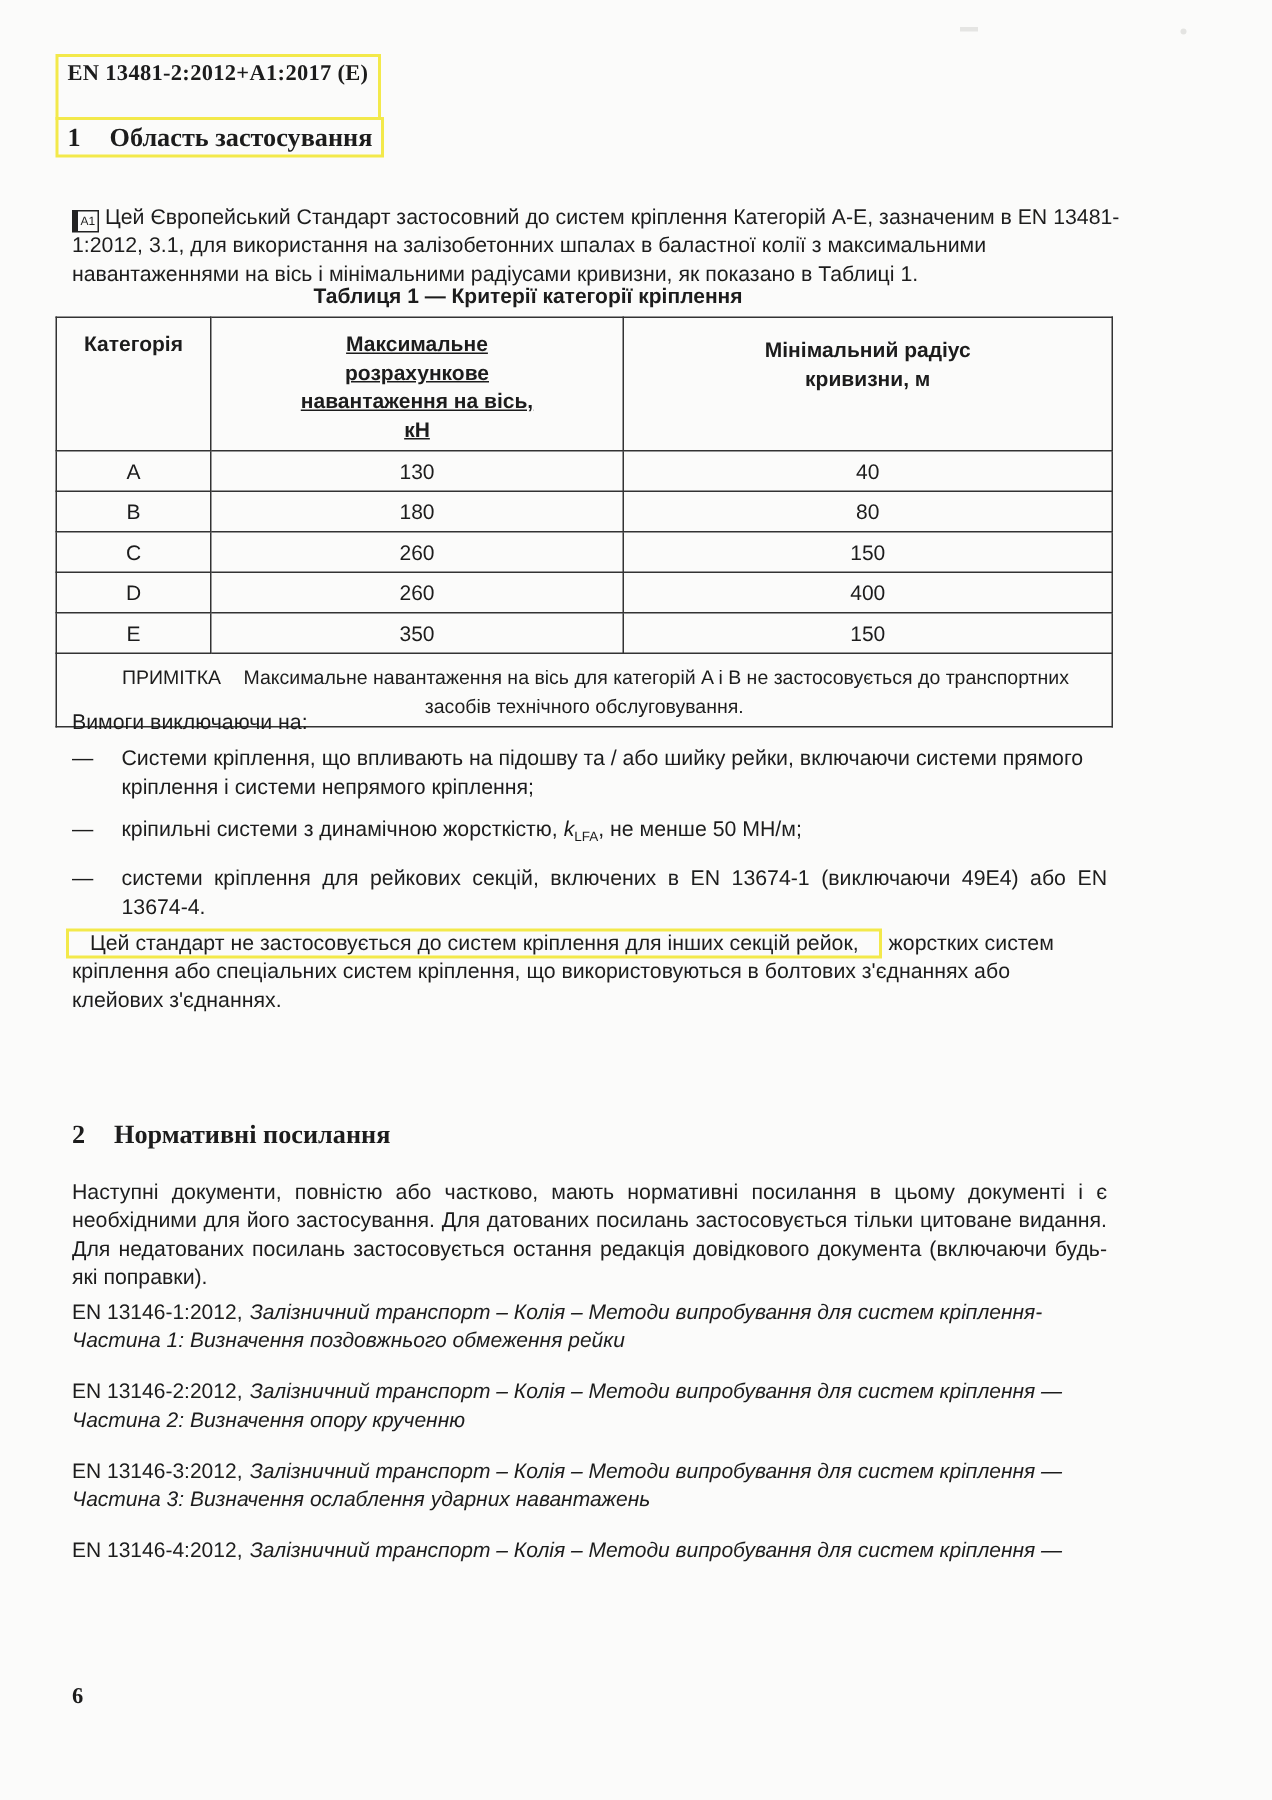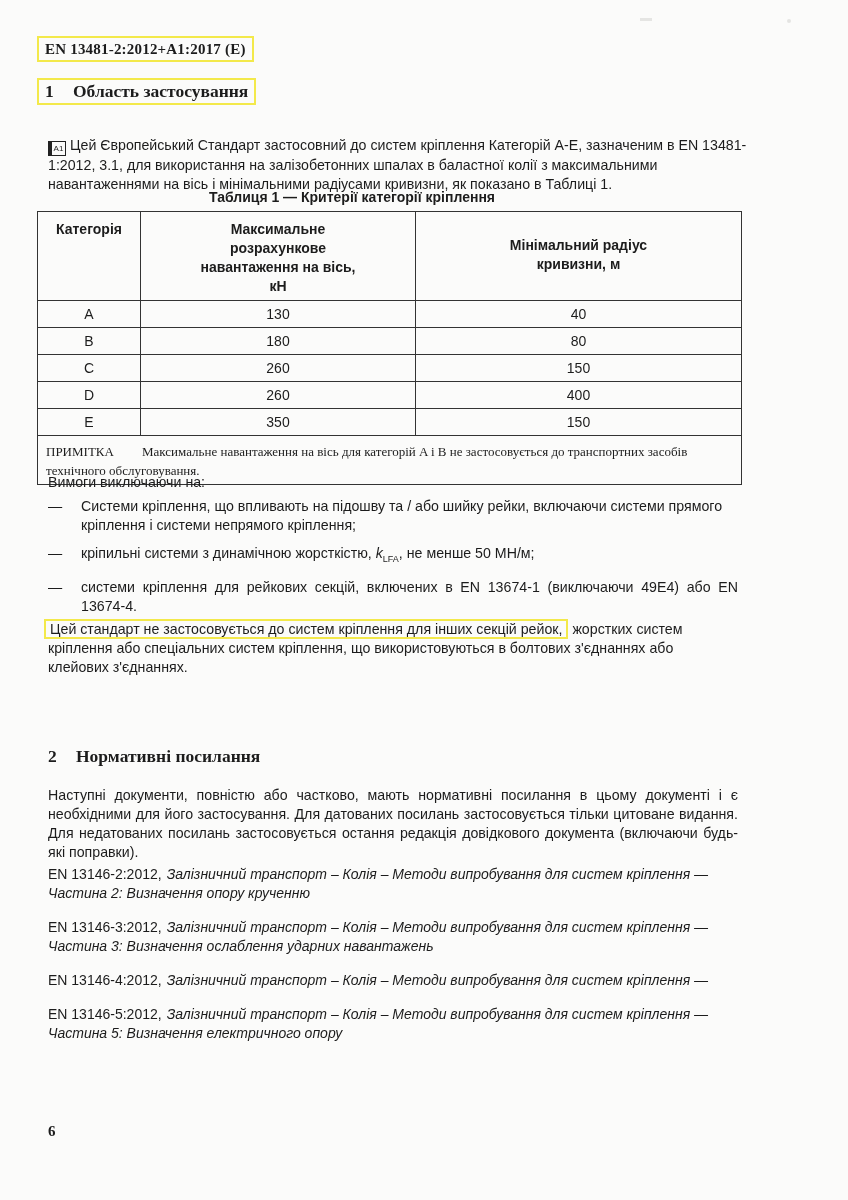--- a/index.html
+++ b/index.html
@@ -3,21 +3,21 @@
   <meta charset="utf-8">
   <style>
     html, body { margin: 0; padding: 0; }
     body {
       width: 848px; height: 1200px; background: #fbfbfa; position: relative; overflow: hidden;
       font-family: "Liberation Serif", "DejaVu Serif", serif; color: #1c1c1c;
     }
     .page { position: absolute; left: 0; top: 0; width: 848px; height: 1200px; }
     .hl { border: 2px solid #f3e94a; }
     .std-id {
-      position: absolute; left: 37px; top: 36px; padding: 3px 6px 2px 6px;
+      position: absolute; left: 37px; top: 36px; padding: 3px 6px 20px 6px;
       font-weight: bold; font-size: 15px; letter-spacing: 0.2px; white-space: nowrap;
     }
     .h1 {
       position: absolute; left: 37px; top: 78px; padding: 1px 6px 1px 6px;
       font-weight: bold; font-size: 17.5px; white-space: nowrap;
     }
     .h1 .num { display: inline-block; width: 28px; }
     .h2 {
       position: absolute; left: 48px; top: 746px;
       font-weight: bold; font-size: 17.5px; white-space: nowrap;
@@ -41,30 +41,30 @@
       font-weight: bold; font-size: 14px; font-family: "Liberation Sans", sans-serif;
     }
     table.crit {
       position: absolute; left: 37px; top: 211px; width: 705px; border-collapse: collapse;
       font-family: "Liberation Sans", sans-serif; font-size: 14px;
     }
     table.crit td, table.crit th { border: 1.5px solid #333; text-align: center; }
     table.crit th { font-weight: bold; vertical-align: top; padding: 8px 4px 4px 4px; line-height: 19px; height: 60px; }
     table.crit td { height: 26px; padding: 0; }
     table.crit th.c1 { width: 94px; }
-    table.crit th.c2 { width: 266px; }
-    table.crit td.note { text-align: left; padding: 6px 8px 4px 8px; font-size: 13px; line-height: 19px; height: auto; font-family: Liberation Serif, serif; }
+    table.crit th.c2 { width: 266px; text-decoration: underline; }
+    table.crit td.note { text-align: center; padding: 6px 8px 4px 8px; font-size: 13px; line-height: 19px; height: auto; }
     .note-label { display: inline-block; width: 96px; }
     .intro { position: absolute; left: 48px; top: 474px; font-size: 14.2px; font-family: "Liberation Sans", sans-serif; }
     .bullets { position: absolute; left: 48px; top: 497px; width: 690px; font-family: "Liberation Sans", sans-serif; font-size: 14.2px; line-height: 19px; }
     .bullet { position: relative; padding-left: 33px; margin-bottom: 9px; }
     .bullet .dash { position: absolute; left: 0; top: 0; }
     .kidx { font-style: italic; }
     .kidx sub { font-style: normal; font-size: 9px; }
-    .hl-inline { border: 2px solid #f3e94a; padding: 0 4px; margin-left: -4px; }
+    .hl-inline { border: 2px solid #f3e94a; padding: 0 14px; margin-left: -4px; }
     .refs { position: absolute; left: 48px; top: 865px; width: 710px; font-family: "Liberation Sans", sans-serif; font-size: 14px; line-height: 19px; }
     .ref { margin-bottom: 15px; }
     .ref .t { font-style: italic; }
     .page-num { position: absolute; left: 48px; top: 1123px; font-weight: bold; font-size: 15px; }
     .scan-mark { position: absolute; left: 640px; top: 18px; width: 12px; height: 3px; background: #e5e5e3; }
     .scan-mark2 { position: absolute; left: 787px; top: 19px; width: 4px; height: 4px; background: #e4e4e2; border-radius: 2px; }
   </style>
 </head>
 <body>
 
@@ -85,21 +85,21 @@
   <div class="table-caption">Таблиця 1 — Критерії категорії кріплення</div>
 
   <table class="crit">
     <thead>
       <tr>
         <th class="c1">Категорія</th>
         <th class="c2">
             <div style="width:170px;margin:0 auto;">Максимальне розрахункове навантаження на вісь, кН</div>
           </th>
         <th class="c3">
-            <div style="width:170px;margin:16px auto;">Мінімальний радіус кривизни, м</div>
+            <div style="width:170px;margin:4px auto;">Мінімальний радіус кривизни, м</div>
           </th>
       </tr>
     </thead>
     <tbody id="table-body">
         <tr>
           <td>A</td>
           <td>130</td>
           <td>40</td>
         </tr>
         <tr>
@@ -154,20 +154,20 @@
   </div>
 
 
   <div class="h2">
     <span class="num">2</span><span>Нормативні посилання</span>
   </div>
 
   <div class="para justify" style="top:786px; font-family:'Liberation Sans', sans-serif; width:690px;">Наступні документи, повністю або частково, мають нормативні посилання в цьому документі і є необхідними для його застосування. Для датованих посилань застосовується тільки цитоване видання. Для недатованих посилань застосовується остання редакція довідкового документа (включаючи будь-які поправки).</div>
 
   <div class="refs" id="refs">
+      <div class="ref"><span>EN 13146-1:2012,</span><span class="t" style="margin-left: 5px;">Залізничний транспорт – Колія – Методи випробування для систем кріплення-</span><br><span class="t">Частина 1: Визначення поздовжнього обмеження рейки</span></div>
       <div class="ref"><span>EN 13146-2:2012,</span><span class="t" style="margin-left: 5px;">Залізничний транспорт – Колія – Методи випробування для систем кріплення —</span><br><span class="t">Частина 2:  Визначення опору крученню</span></div>
       <div class="ref"><span>EN 13146-3:2012,</span><span class="t" style="margin-left: 5px;">Залізничний транспорт – Колія – Методи випробування для систем кріплення —</span><br><span class="t">Частина 3:  Визначення ослаблення ударних навантажень</span></div>
       <div class="ref"><span>EN 13146-4:2012,</span><span class="t" style="margin-left: 5px;">Залізничний транспорт – Колія – Методи випробування для систем кріплення —</span><br></div>
-      <div class="ref"><span>EN 13146-5:2012,</span><span class="t" style="margin-left: 5px;">Залізничний транспорт – Колія – Методи випробування для систем кріплення —</span><br><span class="t">Частина 5:  Визначення електричного опору</span></div>
     </div>
 
   <div class="page-num">6</div>
 </div>
 
 </body></html>

